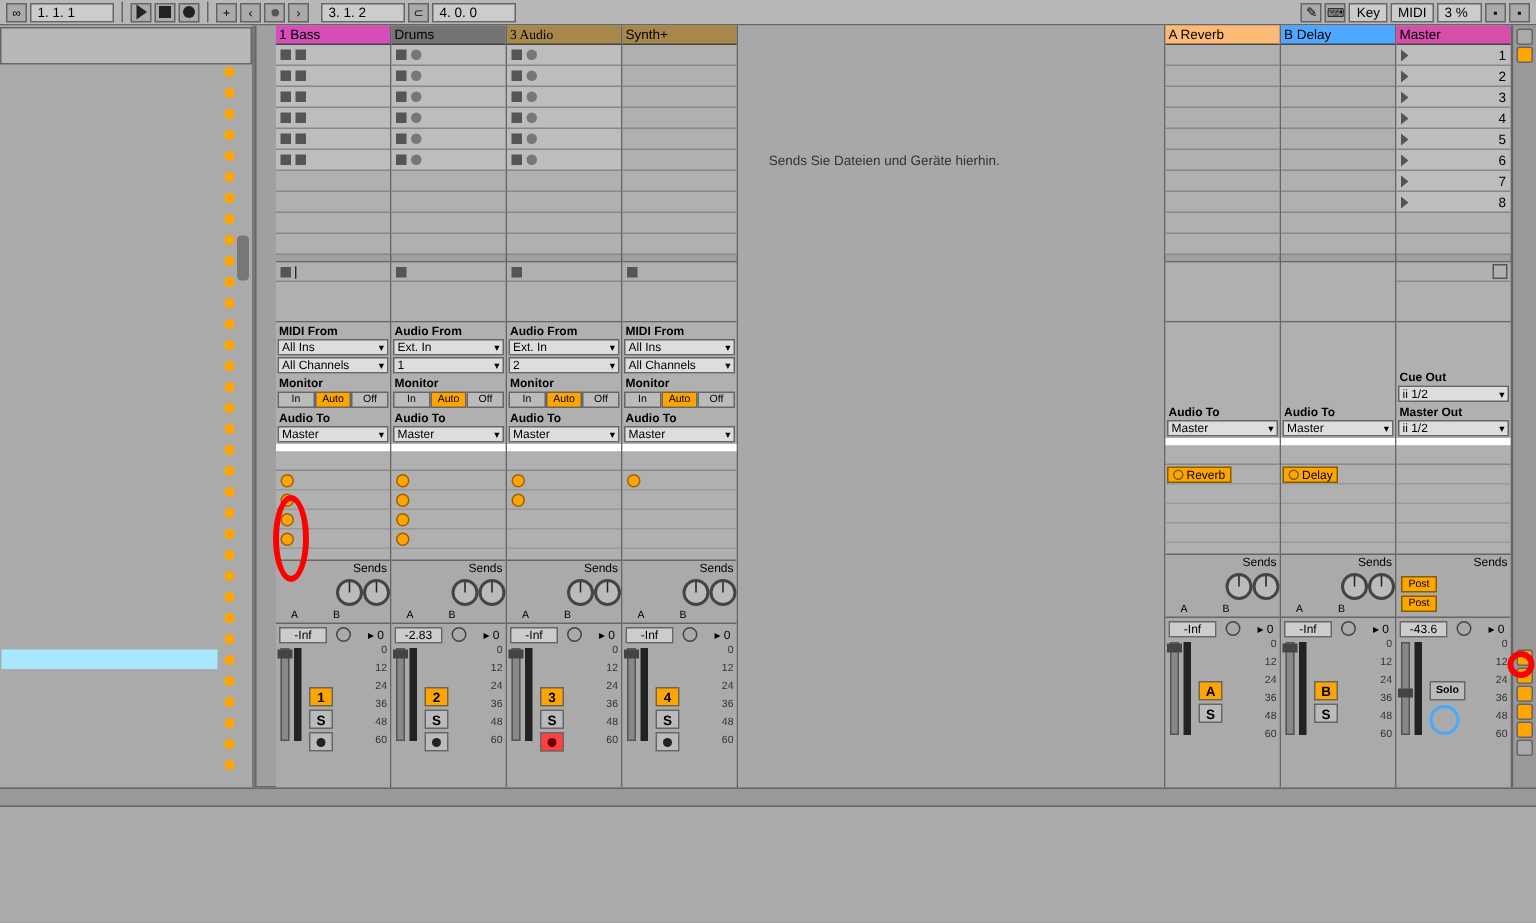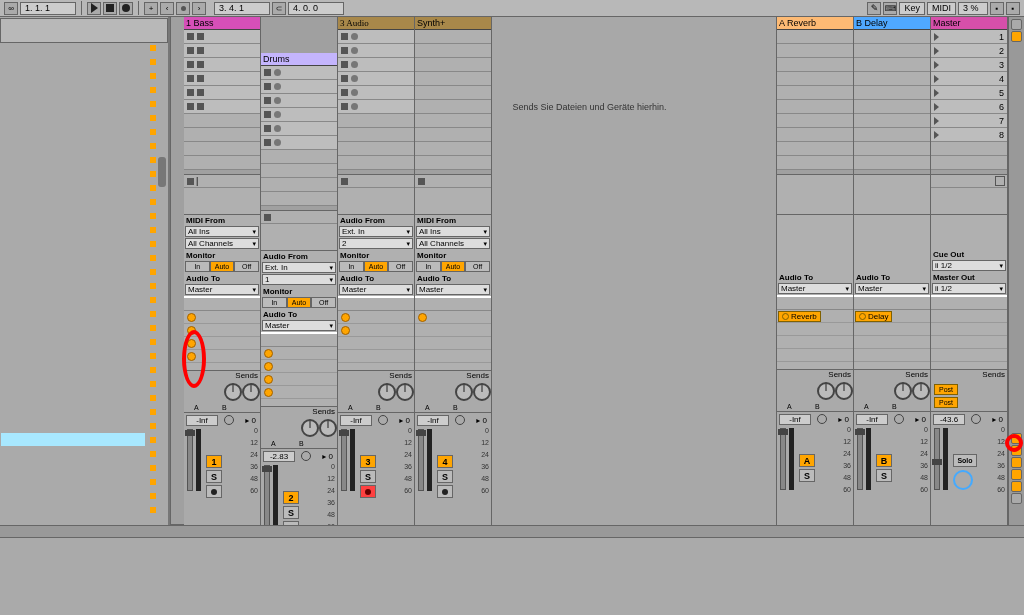--- a/index.html
+++ b/index.html
@@ -28,21 +28,21 @@
 .scenecol{width:77px}
 .tr-head{height:13px;border-bottom:1px solid #444;font-size:9px;padding:1px 2px;display:flex;align-items:center;overflow:hidden}
 .clip-area{height:145px;border-bottom:1px solid #666}
 .clip{height:14px;border-bottom:1px solid #888;background:#bdbdbd;display:flex;align-items:center;padding-left:3px;gap:3px}
 .clip .sq{width:7px;height:7px;background:#555}
 .clip .cir{width:7px;height:7px;background:#777;border-radius:50%}
 .clip.empty{background:#b0b0b0}
 .stat-row{height:40px;border-bottom:1px solid #666;background:#b0b0b0}
 .stat-row .r{height:13px;border-bottom:1px solid #888;display:flex;align-items:center;padding-left:3px;gap:2px}
 .stat-row .sq{width:7px;height:7px;background:#555}
-.io{border-bottom:2px solid #ffffff;background:#b0b0b0;display:flex;flex-direction:column;gap:0}
+.io{border-bottom:5px solid #ffffff;background:#b0b0b0;display:flex;flex-direction:column;gap:0}
 .io .lbl{font-size:8px;padding:1px 2px;font-weight:bold}
 .io .sel{height:11px;margin:0 1px 1px 1px;background:#ddd;border:1px solid #666;font-size:8px;padding:0 2px;display:flex;align-items:center;justify-content:space-between}
 .io .sel:after{content:"▾";font-size:7px}
 .io .monrow{display:flex;gap:0;margin:0 1px 1px 1px}
 .io .mb{flex:1;height:11px;border:1px solid #666;background:#bbb;font-size:7px;display:flex;align-items:center;justify-content:center}
 .io .mb.on{background:#ffa500}
 .sendbar{height:13px;background:#b0b0b0;border-bottom:1px solid #888}
 .sendslots{height:60px;background:#b0b0b0;border-bottom:1px solid #666}
 .sslot{height:13px;border-bottom:1px solid #999;display:flex;align-items:center;padding-left:3px}
 .scirc{width:9px;height:9px;border-radius:50%;background:#ffa500;border:1px solid #a06000}
@@ -104,21 +104,21 @@
   <div class="divider"></div>
   <div class="grp">
     <div class="tb-btn">+</div>
     <div class="tb-btn">‹</div>
     <div class="tb-btn">
         <div class="dot5"></div>
       </div>
     <div class="tb-btn">›</div>
   </div>
   <div class="grp">
-    <div class="tb-field" style="width:56px">3. 4. 1</div>
+    <div class="tb-field" style="width:56px">3. 1. 2</div>
     <div class="tb-btn">⊂</div>
     <div class="tb-field" style="width:56px">4. 0. 0</div>
   </div>
   <div style="flex:1"></div>
   <div class="grp">
     <div class="tb-btn pencil">✎</div>
     <div class="tb-btn">⌨</div>
     <div class="tb-field">Key</div>
     <div class="tb-field">MIDI</div>
     <div class="tb-field" style="width:30px">3 %</div>
@@ -262,21 +262,21 @@
             <span>12</span>
             <span>24</span>
             <span>36</span>
             <span>48</span>
             <span>60</span>
           </div>
   <div class="bot"></div>
         </div>
       </div>
       <div class="col track">
-        <div class="tr-head" style="background: #c4b5fd; margin-top: 36px;">Drums</div>
+        <div class="tr-head" style="background: #737373;">Drums</div>
         <div class="clip-area">
           <div class="clip">
             <div class="sq"></div>
             <div class="cir"></div>
           </div>
           <div class="clip">
             <div class="sq"></div>
             <div class="cir"></div>
           </div>
           <div class="clip">

